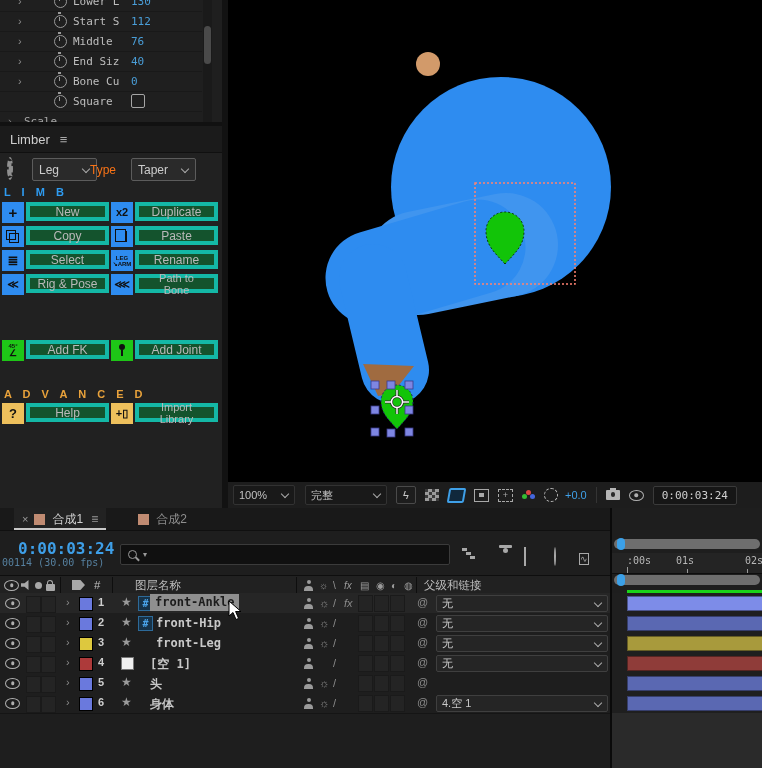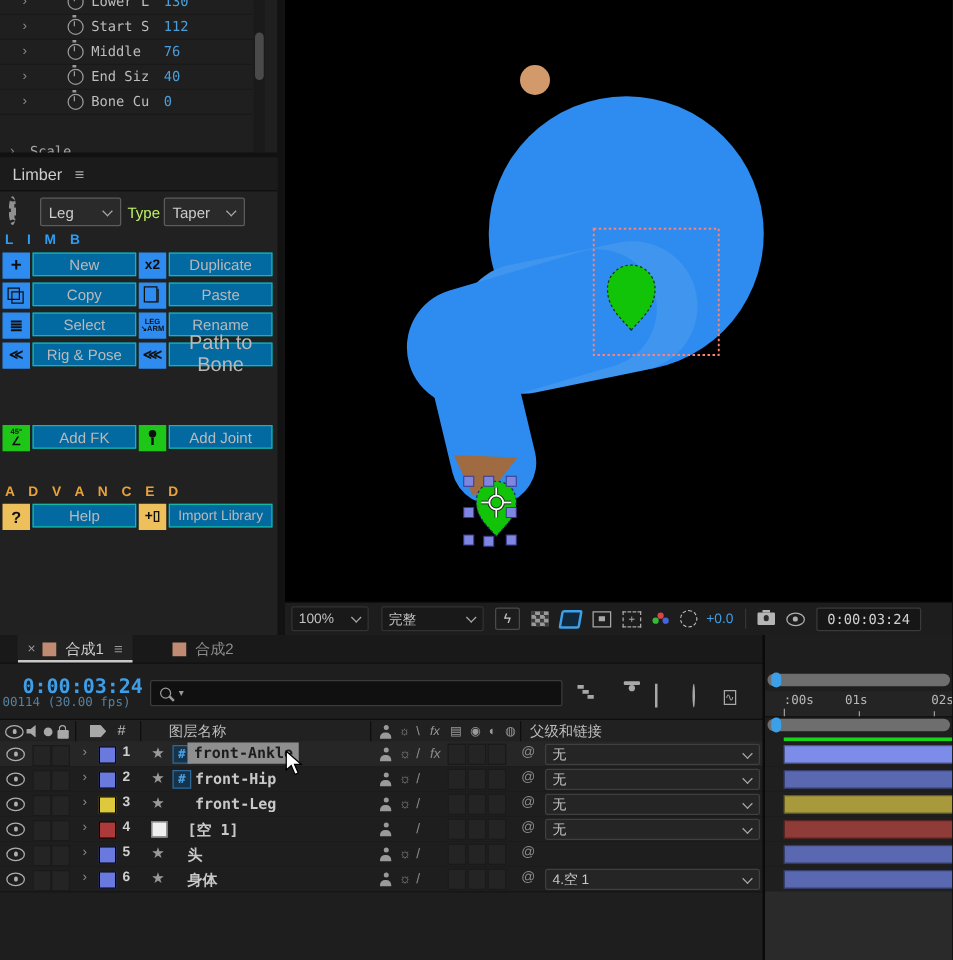--- a/index.html
+++ b/index.html
@@ -28,21 +28,21 @@
   #limber-title{color:#cfcfcf;font-size:13px;margin-left:10px;}
   #limber-menu{color:#a8a8a8;font-size:13px;margin-left:10px;}
   .dd{height:21px;background:#2a2a2a;border:1px solid #5c5c5c;border-radius:2px;display:flex;align-items:center;justify-content:space-between;padding:0 6px;color:#cccccc;font-size:12px;}
   .chev{width:8px;height:8px;position:relative;flex:none;margin-left:6px;}
   .chev::before{content:'';position:absolute;top:0px;left:1px;width:5px;height:5px;border-right:1.5px solid #aaa;border-bottom:1.5px solid #aaa;transform:rotate(45deg);}
   .i-gear{width:13px;height:13px;border:3.5px dashed #909090;border-radius:50%;box-sizing:border-box;}
   .sechdr{position:absolute;left:4px;font-size:11px;font-weight:bold;letter-spacing:4px;}
   .lrow{position:absolute;left:2px;width:218px;height:21px;display:flex;}
   .lic{width:22px;height:21px;flex:none;display:flex;flex-direction:column;align-items:center;justify-content:center;color:#101010;font-weight:bold;font-size:11px;line-height:1;}
   .lic .t2{font-size:6px;font-weight:bold;}
-  .lbtn{flex:1;height:19px;margin:0 2px;border:1px solid #14b8a6;background:#0369a1;color:#b9b9b9;font-size:12px;display:flex;align-items:center;justify-content:center;}
+  .lbtn{flex:1;height:19px;margin:0 2px;border:4px solid #14b8a6;background:#14532d;color:#b9b9b9;font-size:12px;display:flex;align-items:center;justify-content:center;}
   .i-eye{width:13px;height:9px;border:1px solid #101010;border-radius:50%;position:relative;}
   .i-eye::after{content:'';position:absolute;left:50%;top:50%;transform:translate(-50%,-50%);width:3.5px;height:3.5px;border-radius:50%;background:#101010;}
   .i-eye.grey{border-color:#b0b0b0;} .i-eye.grey::after{background:#b0b0b0;}
   .i-copy{width:8px;height:8px;border:1.5px solid #101010;position:relative;margin:2px 0 0 2px;}
   .i-copy::before{content:'';position:absolute;left:-4px;top:-4px;width:8px;height:8px;border:1.5px solid #101010;background:transparent;}
   .i-paste{width:9px;height:11px;background:#101010;position:relative;}
   .i-paste::before{content:'';position:absolute;left:-3px;top:-2px;width:9px;height:11px;border:1.5px solid #101010;background:#2e8cf0;}
   .i-pin{position:relative;width:10px;height:13px;}
   .i-pin::before{content:'';position:absolute;top:0;left:2px;width:6px;height:6px;border-radius:50%;background:#101010;}
   .i-pin::after{content:'';position:absolute;top:6px;left:4.2px;width:1.6px;height:6px;background:#101010;}
@@ -163,40 +163,46 @@
       <span class="sw"></span>
       <span class="plabel">End Siz</span>
       <span class="pval">40</span>
     </div>
     <div class="prow" style="top:71px">
       <span class="chevr">›</span>
       <span class="sw"></span>
       <span class="plabel">Bone Cu</span>
       <span class="pval">0</span>
     </div>
+    <div class="prow" style="top:91px">
+      <span class="chevr" style="visibility:hidden">›</span>
+      <span class="sw"></span>
+      <span class="plabel">Square</span>
+      <span class="pcheck"></span>
+    </div>
     <div class="prow" style="top:111px;border-bottom:none">
       <span class="chevr" style="margin-left:8px">›</span>
       <span class="plabel" style="color:#a8a8a8">Scale</span>
     </div>
     <div class="abs" id="props-scroll"></div>
     <div class="abs" id="props-thumb"></div>
   </div>
   <div class="abs" id="left-gutter"></div>
 
   <div class="abs" id="limber">
     <div id="limber-titlebar">
       <span id="limber-title">Limber</span>
       <span id="limber-menu">≡</span>
     </div>
     <div class="abs" style="left:7px;top:34px"><span class="i-gear"></span></div>
     <div class="abs dd" style="left:32px;top:32px;width:51px">
       <span>Leg</span>
         <span class="chev"></span>
     </div>
-    <div class="abs" style="left:102px;top:37px;color:#bef264;font-size:12px">Type</div>
+    <div class="abs" style="left:90px;top:37px;color:#f97316;font-size:12px">Type</div>
     <div class="abs dd" style="left:131px;top:32px;width:51px">
       <span>Taper</span>
         <span class="chev"></span>
     </div>
 
     <div class="sechdr" style="top: 60px; color: rgb(46, 156, 242);">L I M B</div>
 
     <div class="lrow" style="top:76px">
       <span class="lic" style="background-color: rgb(46, 140, 240);">
           <span style="font-size:15px">+</span>
@@ -229,21 +235,21 @@
       <button class="lbtn">Rename</button>
     </div>
     <div class="lrow" style="top:148px">
       <span class="lic" style="background-color: rgb(46, 140, 240);">
           <span>≪</span>
         </span>
       <button class="lbtn">Rig &amp; Pose</button>
       <span class="lic" style="background-color: rgb(46, 140, 240);">
           <span>⋘</span>
         </span>
-      <button class="lbtn" style="font-size:16px">Path to Bone</button>
+      <button class="lbtn" style="font-size:11px">Path to Bone</button>
     </div>
 
 
     <div class="lrow" style="top:214px">
       <span class="lic" style="background-color: rgb(30, 198, 23);">
         <span class="t2">45°</span>
           <span style="font-size:9px">∠</span>
       </span>
       <button class="lbtn">Add FK</button>
       <span class="lic" style="background-color: rgb(30, 198, 23);">

